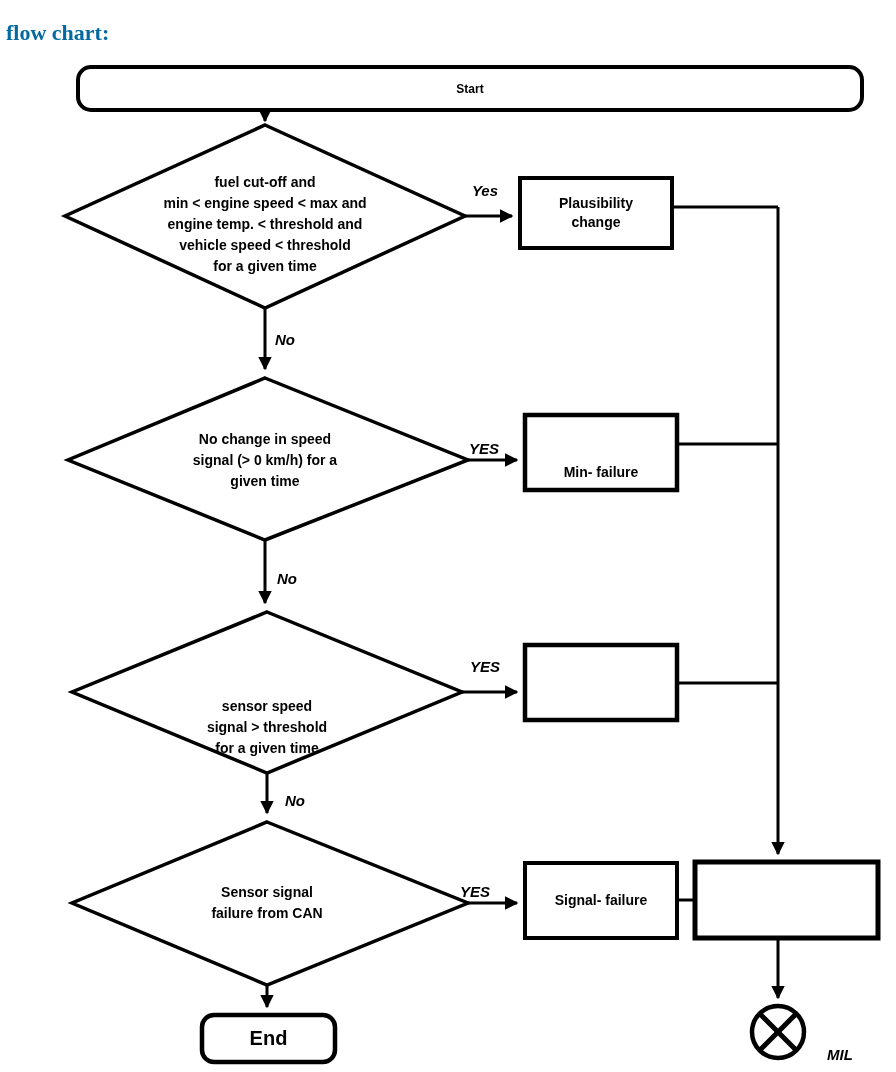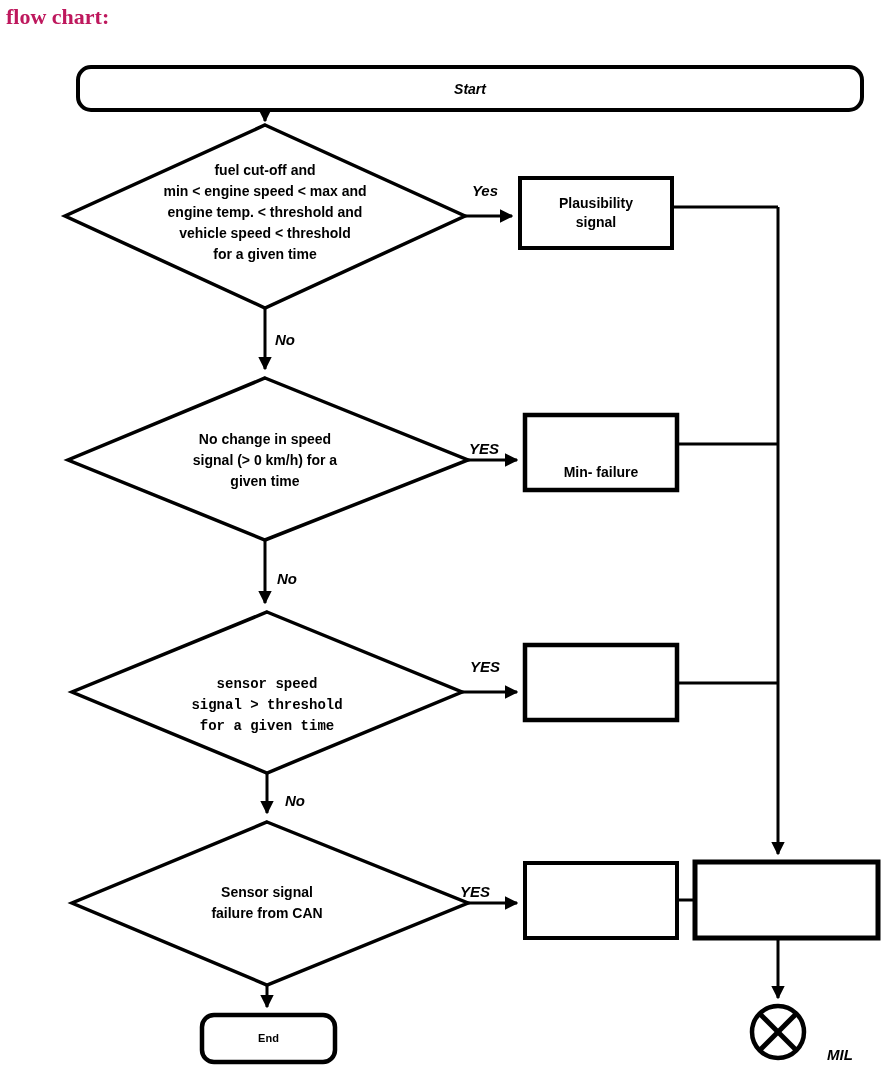--- a/index.html
+++ b/index.html
@@ -8,40 +8,40 @@
     width: 896px;
     height: 1072px;
     background: #ffffff;
     font-family: "Liberation Sans", sans-serif;
     overflow: hidden;
   }
   .page svg { position: absolute; left: 0; top: 0; }
   .title {
     position: absolute;
     left: 6px;
-    top: 4px;
+    top: 20px;
     font-family: "Liberation Serif", serif;
     font-weight: bold;
     font-size: 22px;
-    color: #be185d;
+    color: #0369a1;
   }
   .lbl {
     position: absolute;
     display: flex;
     align-items: center;
     justify-content: center;
     text-align: center;
     font-weight: bold;
     color: #000;
     white-space: pre-line;
   }
   .node-text  { font-size: 14px; line-height: 21px; }
   .box-text   { font-size: 14px; line-height: 19px; }
   .edge-text  { font-size: 15px; line-height: 16px; font-style: italic; }
-  .start-text { font-size: 14px; font-style: italic; }
+  .start-text { font-size: 12px; }
 </style>
 </head>
 <body>
 
 <div class="page">
 
   <svg width="896" height="1072" viewBox="0 0 896 1072">
     <defs>
       <marker id="ah" viewBox="0 0 10 10" refX="9" refY="5" markerWidth="4.6" markerHeight="4.6" orient="auto">
         <path d="M0,0 L10,5 L0,10 z" fill="#000"></path>
@@ -82,56 +82,57 @@
       <circle cx="778" cy="1032" r="26" fill="#fff" stroke="#000" stroke-width="4.5"></circle>
       <line x1="760" y1="1014" x2="796" y2="1050" stroke="#000" stroke-width="5"></line>
       <line x1="796" y1="1014" x2="760" y2="1050" stroke="#000" stroke-width="5"></line>
     </g>
   </svg>
 
   <div class="title">flow chart:</div>
 
   <div class="lbl start-text" style="left:78px; top:67px; width:784px; height:43px;">Start</div>
 
-  <div class="lbl node-text" style="left:115px; top:132px; width:300px; height:160px;">fuel cut-off and
+  <div class="lbl node-text" style="left:115px; top:144px; width:300px; height:160px;">fuel cut-off and
 min &lt; engine speed &lt; max and
 engine temp. &lt; threshold and
 vehicle speed &lt; threshold
 for a given time</div>
 
   <div class="lbl edge-text" style="left:461px; top:180px; width:48px; height:22px;">Yes</div>
 
   <div class="lbl box-text" style="left:520px; top:178px; width:152px; height:70px;">Plausibility
-signal</div>
+change</div>
 
   <div class="lbl edge-text" style="left:261px; top:329px; width:48px; height:22px;">No</div>
 
   <div class="lbl node-text" style="left:115px; top:405px; width:300px; height:110px;">No change in speed
 signal (&gt; 0 km/h) for a
 given time</div>
 
   <div class="lbl edge-text" style="left:460px; top:438px; width:48px; height:22px;">YES</div>
 
   <div class="lbl box-text" style="left:525px; top:435px; width:152px; height:75px;">Min- failure</div>
 
   <div class="lbl edge-text" style="left:263px; top:568px; width:48px; height:22px;">No</div>
 
-  <div class="lbl node-text" style="left:117px; top:650px; width:300px; height:110px;font-family:Liberation Mono, monospace;">sensor speed
+  <div class="lbl node-text" style="left:117px; top:672px; width:300px; height:110px;">sensor speed
 signal &gt; threshold
 for a given time</div>
 
   <div class="lbl edge-text" style="left:461px; top:656px; width:48px; height:22px;">YES</div>
 
 
   <div class="lbl edge-text" style="left:271px; top:790px; width:48px; height:22px;">No</div>
 
   <div class="lbl node-text" style="left:117px; top:858px; width:300px; height:90px;">Sensor signal
 failure from CAN</div>
 
   <div class="lbl edge-text" style="left:451px; top:881px; width:48px; height:22px;">YES</div>
 
+  <div class="lbl box-text" style="left:525px; top:863px; width:152px; height:75px;">Signal- failure</div>
 
 
-  <div class="lbl box-text" style="left:202px; top:1015px; width:133px; height:47px; font-size:11px;">End</div>
+  <div class="lbl box-text" style="left:202px; top:1015px; width:133px; height:47px; font-size:20px;">End</div>
 
   <div class="lbl edge-text" style="left:816px; top:1020px; width:48px; height:22px;margin-top:24px;">MIL</div>
 
 </div>
 
 </body></html>

